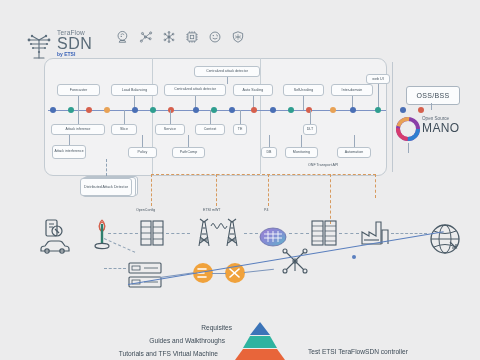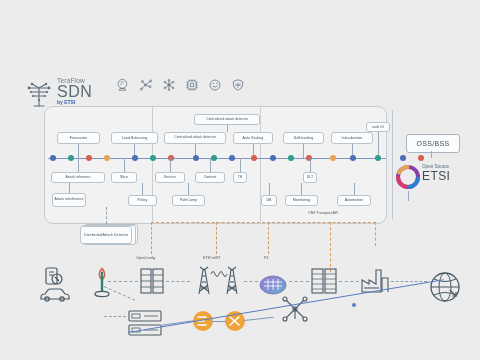--- a/index.html
+++ b/index.html
@@ -4,21 +4,21 @@
 <style>
   html,body{margin:0;padding:0;}
   body{
     width:480px;height:360px;
     background:#ececed;
     font-family:"Liberation Sans",sans-serif;
     color:#3c4b57;
     overflow:hidden;
     position:relative;
   }
-  #stage{position:absolute;inset:0;margin-top:48px;}
+  #stage{position:absolute;inset:0;}
 
   
   .logo{position:absolute;left:24px;top:30px;width:92px;height:34px;}
   .logo-mark{position:absolute;left:0;top:2px;width:30px;height:30px;}
   .logo-txt{position:absolute;left:33px;top:0;line-height:1;}
   .logo-txt .t1{font-size:6.5px;color:#6b7a87;letter-spacing:.2px;display:block;}
   .logo-txt .t2{font-size:16px;color:#5a6b78;letter-spacing:.5px;display:block;margin-top:-1px;}
   .logo-txt .t3{font-size:5px;color:#3a63b8;font-weight:bold;display:block;margin-top:0px;}
 
   
@@ -298,21 +298,21 @@
   <div class="mano">
     <svg width="24" height="24" viewBox="0 0 24 24" style="position:absolute;left:0;top:2px;">
       <circle cx="12" cy="12" r="10" fill="none" stroke="#8a3fa8" stroke-width="4"></circle>
       <circle cx="12" cy="12" r="10" fill="none" stroke="#2f7fd0" stroke-width="4" stroke-dasharray="16 47"></circle>
       <circle cx="12" cy="12" r="10" fill="none" stroke="#d63b6e" stroke-width="4" stroke-dasharray="16 47" stroke-dashoffset="-16"></circle>
       <circle cx="12" cy="12" r="10" fill="none" stroke="#e8a255" stroke-width="4" stroke-dasharray="14 49" stroke-dashoffset="-34"></circle>
       <circle cx="12" cy="12" r="6" fill="#ececed"></circle>
     </svg>
     <div class="mtxt">
       <span class="m1">Open Source</span>
-      <span class="m2">ETSI</span>
+      <span class="m2">MANO</span>
     </div>
   </div>
   <div class="stub" style="left:408px;top:143px;height:10px;"></div>
 
   <svg class="dev" style="left:42px;top:218px;" width="26" height="22" viewBox="0 0 26 22">
     <rect x="4" y="2" width="11" height="16" rx="1.5" fill="none" stroke="#4a5a66" stroke-width="1.2"></rect>
     <path d="M7 6 L12 6 M7 9 L11 9" stroke="#4a5a66" stroke-width="1"></path>
     <circle cx="15" cy="13" r="5" fill="none" stroke="#4a5a66" stroke-width="1.2"></circle>
     <path d="M13 11 l4 4" stroke="#4a5a66" stroke-width="1.2"></path>
   </svg>

